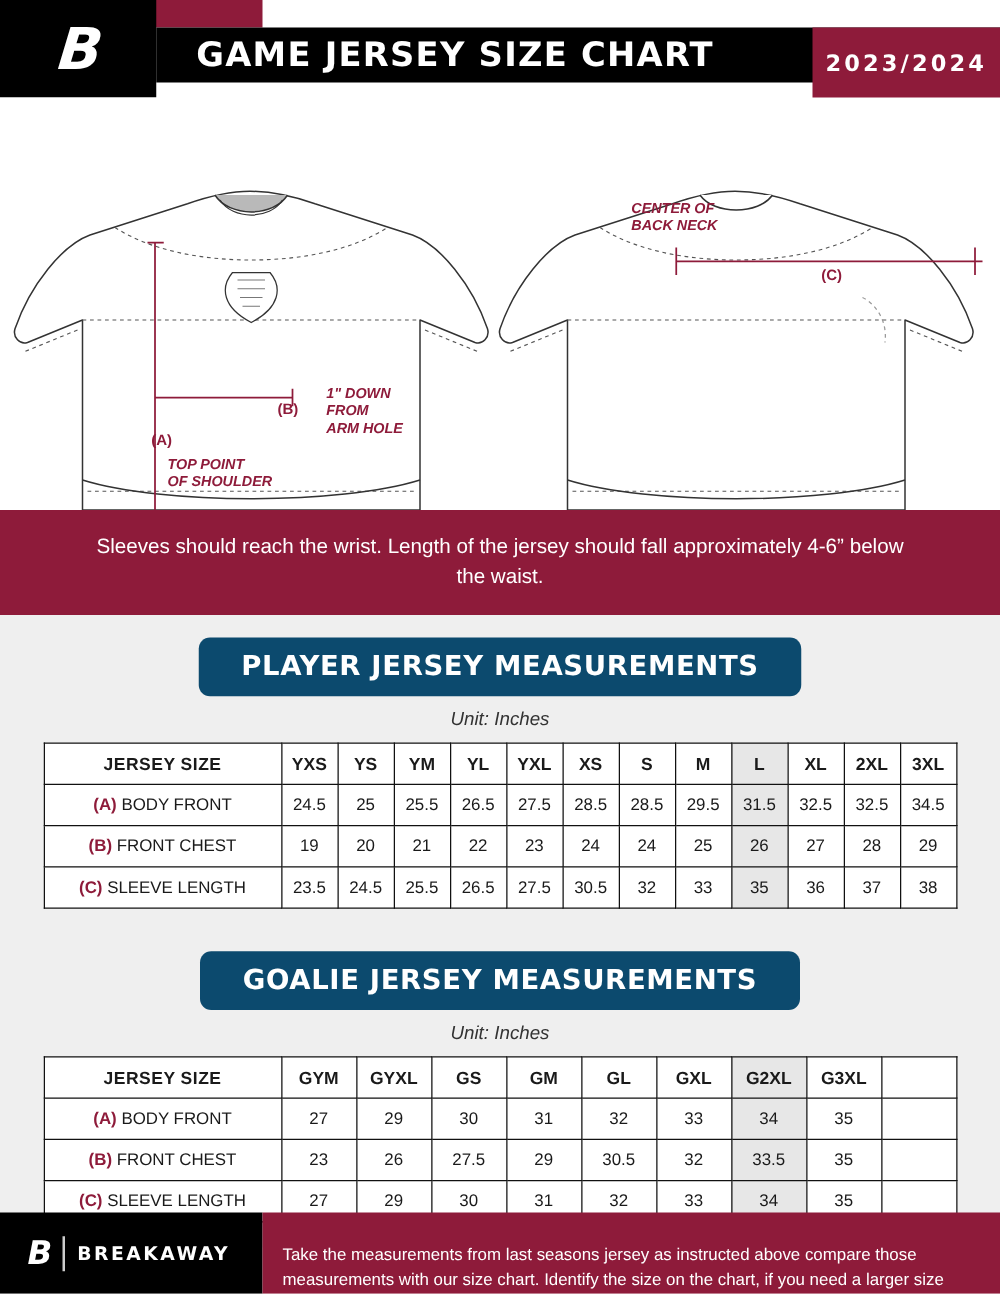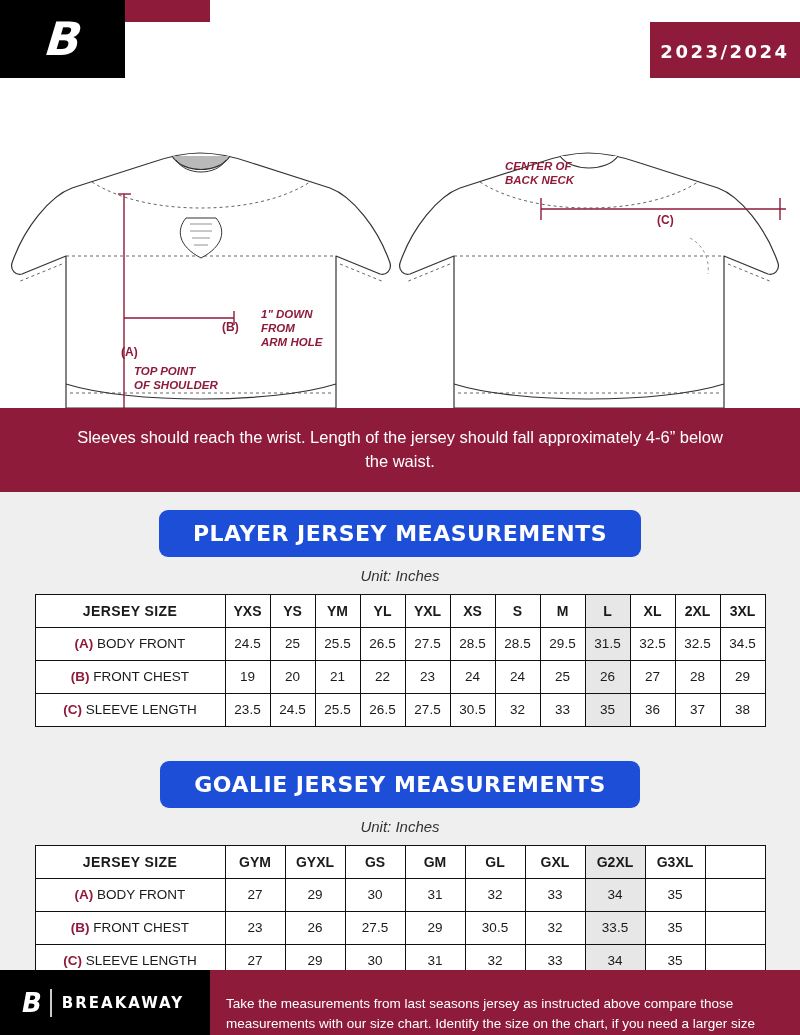--- a/index.html
+++ b/index.html
@@ -74,21 +74,21 @@
     padding:18px 75px; font-size:16.5px; line-height:1.45;
     position:relative; z-index:2;
   }
 
   
   .content {
     background:#efefef; position:relative; z-index:2; padding-bottom:4px;
   }
   .section-title-wrap { display:flex; justify-content:center; padding-top:18px; }
   .section-title {
-    background:#1d4ed8; color:#fff; border-radius:9px;
+    background:#0c4a6e; color:#fff; border-radius:9px;
     padding:11px 34px; font-size:22px; font-weight:700;
     letter-spacing:0.5px; font-family:"DejaVu Sans", sans-serif;
   }
   .unit-line {
     text-align:center; font-style:italic; font-size:15px;
     color:#333; padding:10px 0 10px;
   }
 
   table.size-table {
     border-collapse: collapse;
@@ -137,20 +137,23 @@
 </style>
 </head>
 <body>
 
 <div class="watermark">B</div>
 
 <div class="header">
   <div class="header-bar-left"></div>
   <div class="logo-box">
     <span class="logo-glyph">B</span>
+  </div>
+  <div class="title-box">
+    <span class="title-text">GAME JERSEY SIZE CHART</span>
   </div>
   <div class="season-box">
     <span class="season-text">2023/2024</span>
   </div>
 </div>
 
 <div class="illustration">
   <svg width="800" height="330" viewBox="0 0 800 330">
 
     <g fill="#ffffff" stroke="#333" stroke-width="1.2" stroke-linejoin="round">

